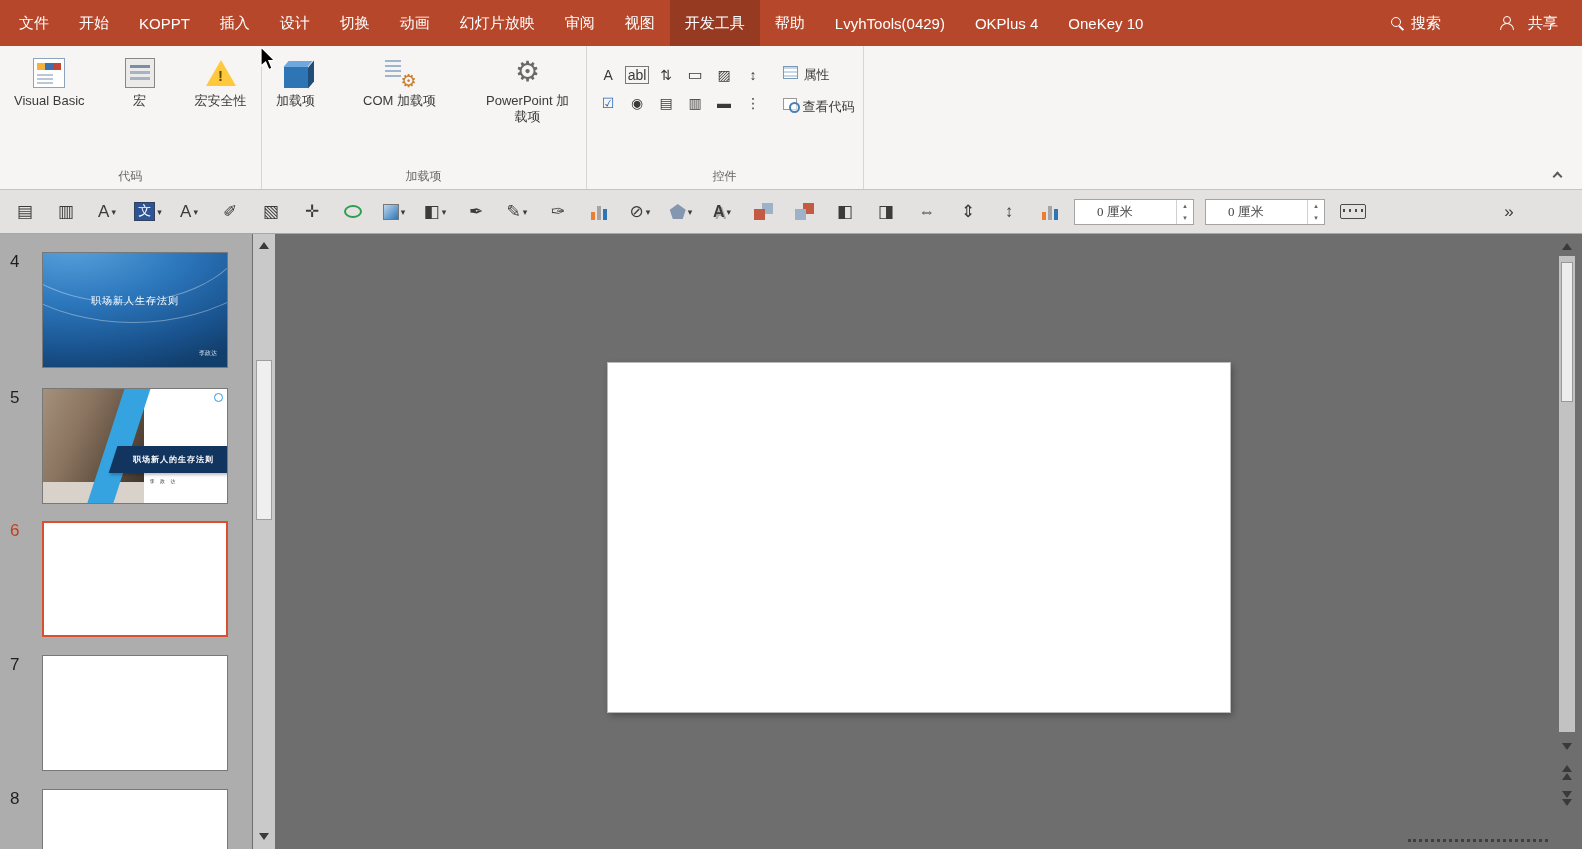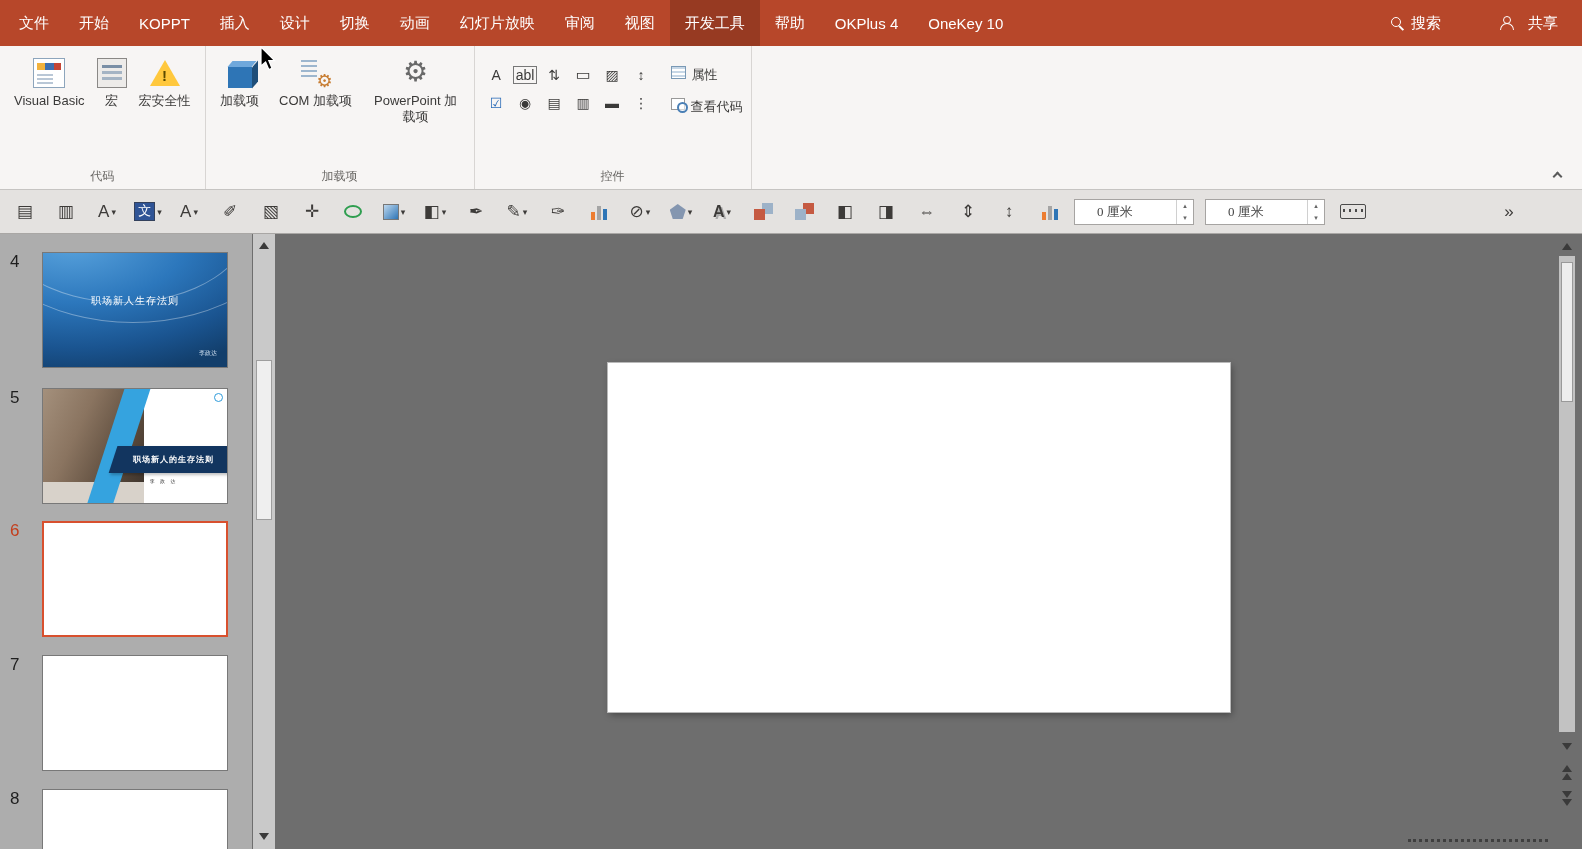--- a/index.html
+++ b/index.html
@@ -20,21 +20,21 @@
   .search-icon::after { content:""; position:absolute; right:1px; bottom:0; width:6px; height:1.5px; background:#fff; transform:rotate(45deg); transform-origin:right bottom; }
   .person-icon { width:14px; height:14px; position:relative; display:inline-block; }
   .person-icon::before { content:""; position:absolute; left:4px; top:0; width:6px; height:6px; border:1.5px solid #fff; border-radius:50%; }
   .person-icon::after { content:""; position:absolute; left:1px; bottom:0; width:12px; height:6px; border:1.5px solid #fff; border-bottom:none; border-radius:7px 7px 0 0; }
 
   
   .ribbon { position:absolute; left:0; top:46px; width:100%; height:144px; background:#F7F5F4;
             border-bottom:1px solid #C6C4C2; display:flex; align-items:stretch; }
   .rgroup { position:relative; border-right:1px solid #D8D5D3; padding:6px 8px 20px; display:flex; }
   .rg-label { position:absolute; left:0; right:0; bottom:4px; text-align:center; font-size:12px; color:#696764; }
-  .rg-buttons { display:flex; align-items:flex-start; }
+  .rg-buttons { display:flex; align-items:flex-start;gap:28px; }
   .big-btn { display:flex; flex-direction:column; align-items:center; gap:5px; padding:4px 6px; cursor:default; }
   .big-label { font-size:13px; color:#3B3A39; text-align:center; line-height:1.2; }
   .w44 { width:52px; } .w96 { width:100px; }
 
   .icon { display:block; }
   .visual-basic-icon { width:32px; height:30px; background:#fff; border:1px solid #8DA5BC; position:relative; margin-top:2px; }
   .visual-basic-icon::before { content:""; position:absolute; left:3px; top:4px; right:3px; height:7px;
       background:linear-gradient(90deg,#F2B23C 0 35%,#3E6FB0 35% 70%,#C44536 70%); }
   .visual-basic-icon::after { content:""; position:absolute; left:3px; top:15px; width:16px; height:10px;
       background:repeating-linear-gradient(#B9C7D6 0 2px,transparent 2px 4px); }
@@ -156,20 +156,21 @@
       <div class="tab" data-name="ribbon-tab-2">KOPPT</div>
       <div class="tab" data-name="ribbon-tab-3">插入</div>
       <div class="tab" data-name="ribbon-tab-4">设计</div>
       <div class="tab" data-name="ribbon-tab-5">切换</div>
       <div class="tab" data-name="ribbon-tab-6">动画</div>
       <div class="tab" data-name="ribbon-tab-7">幻灯片放映</div>
       <div class="tab" data-name="ribbon-tab-8">审阅</div>
       <div class="tab" data-name="ribbon-tab-9">视图</div>
       <div class="tab active" data-name="ribbon-tab-10">开发工具</div>
       <div class="tab" data-name="ribbon-tab-11">帮助</div>
+      <div class="tab" data-name="ribbon-tab-12">LvyhTools(0429)</div>
       <div class="tab" data-name="ribbon-tab-13">OKPlus 4</div>
       <div class="tab" data-name="ribbon-tab-14">OneKey 10</div>
     </div>
   <div class="tabbar-right" data-name="tabbar-right">
     <div class="tab search-tab" data-name="search-button">
       <span class="search-icon" data-name="search-icon"></span>
       <span data-name="search-label">搜索</span>
     </div>
     <div class="tab share-tab" data-name="share-button">
       <span class="person-icon" data-name="person-icon"></span>

